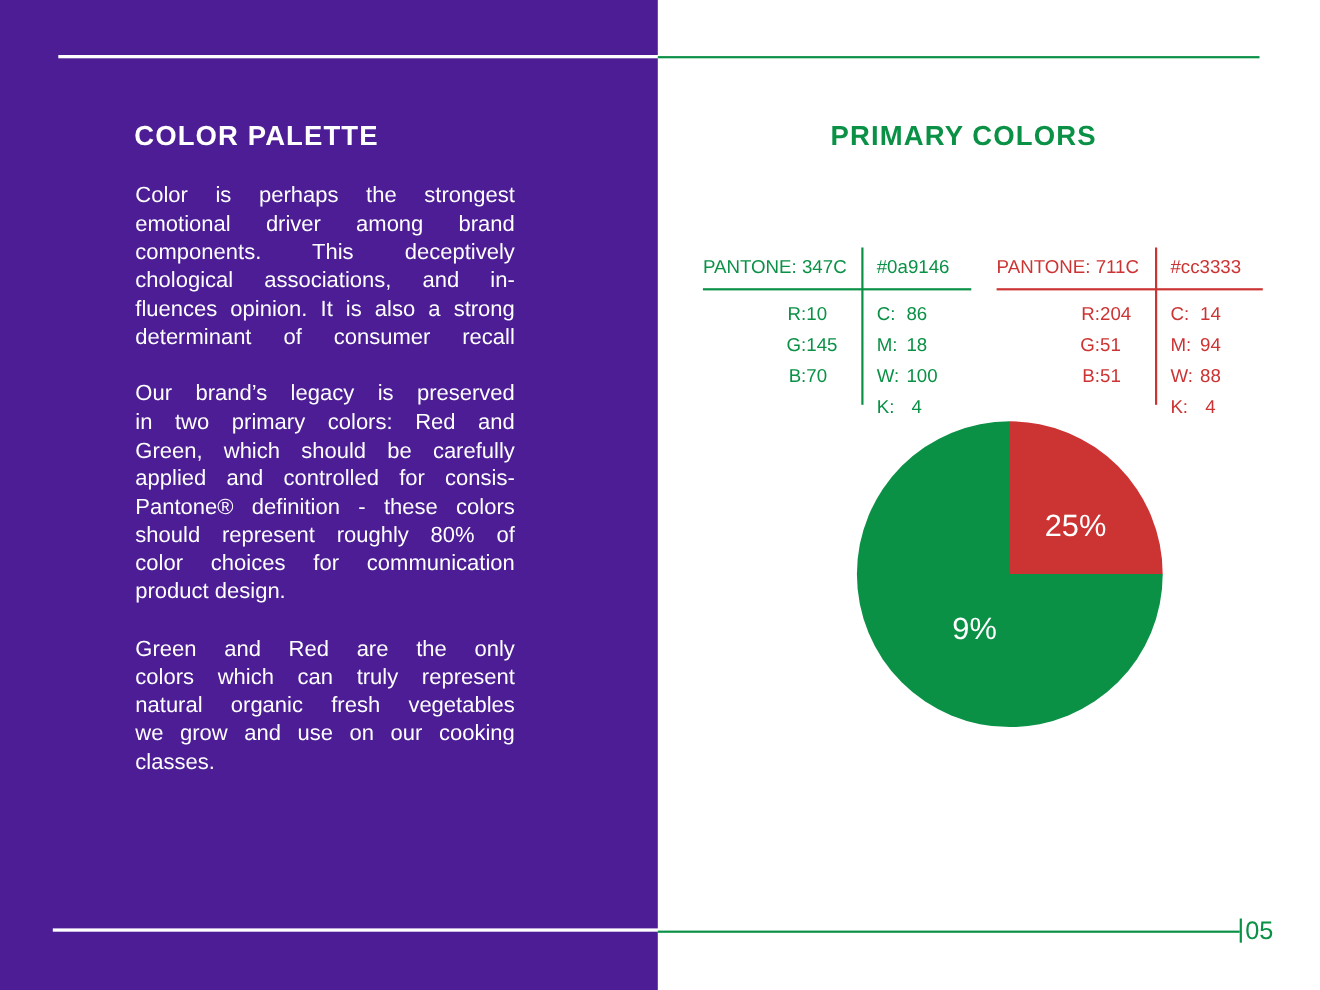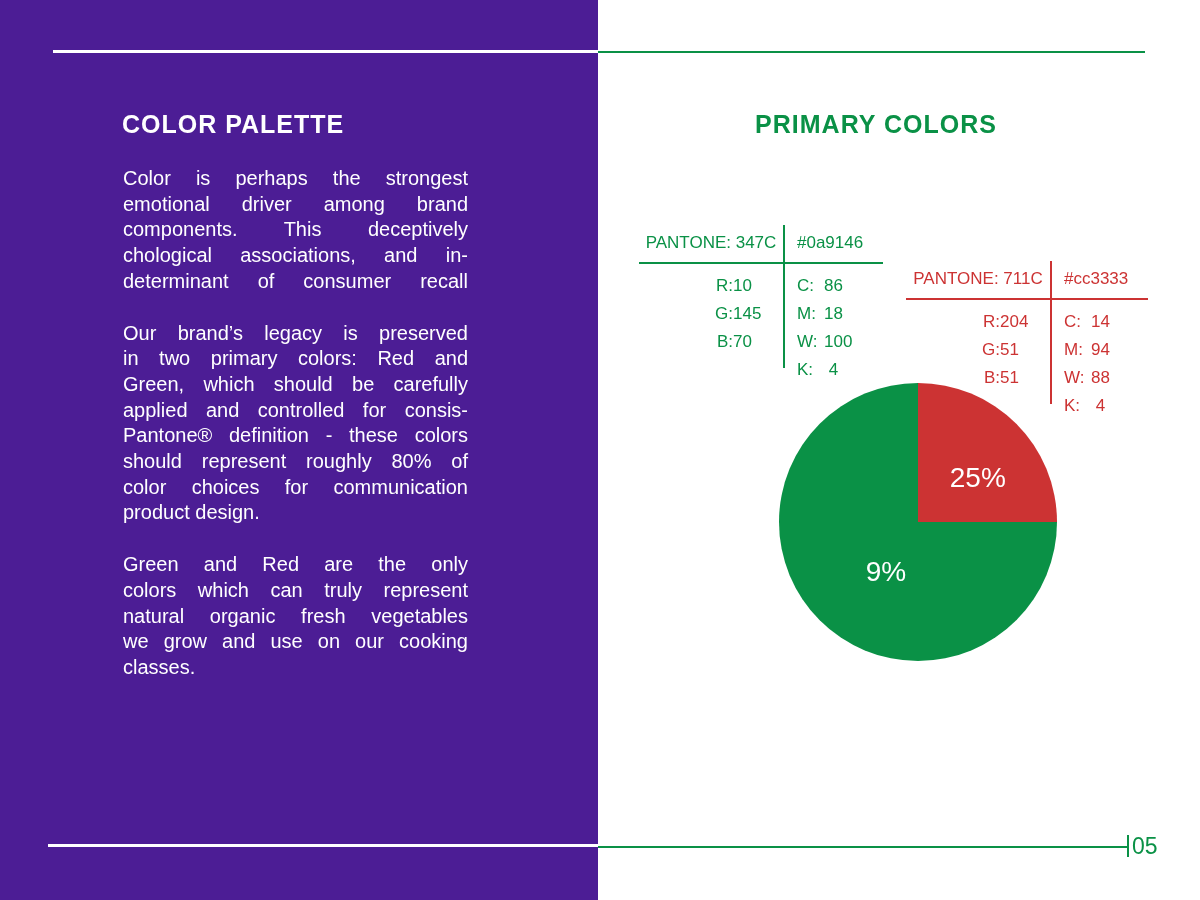--- a/index.html
+++ b/index.html
@@ -28,25 +28,25 @@
   .page-tick { position: absolute; left: 529px; top: 835px; width: 2px; height: 22px; background: #0a9146; }
   .rp-title {
     position: absolute; left: 0; top: 110px; width: 100%; margin: 0; text-align: center;
     font-size: 25px; font-weight: bold; letter-spacing: 1px; color: #0a9146;
   }
   .page-number { position: absolute; left: 534px; top: 833px; font-size: 23px; color: #0a9146; }
 
   
   .swatch { position: absolute; top: 225px; width: 244px; height: 148px; font-size: 17px; }
   .swatch-green { left: 41px;  color: #0a9146; }
-  .swatch-red   { left: 308px; width: 242px; color: #cc3333; margin-top: 36px; }
+  .swatch-red   { left: 308px; width: 242px; color: #cc3333; }
   .spec-vline { position: absolute; left: 144px; top: 0;    width: 2px;  height: 143px; background: currentColor; }
   .spec-hline { position: absolute; left: 0;     top: 37px; width: 100%; height: 2px;   background: currentColor; }
   .spec-h { position: absolute; top: 8px; white-space: pre; }
-  .spec-h-left  { left: 0; width: 144px; text-align: center; }
+  .spec-h-left  { left: 0; width: 144px; }
   .spec-h-right { left: 158px; }
   .spec-col { position: absolute; top: 47px; white-space: pre; }
   .spec-col-rgb  { left: 0; width: 144px; }
   .spec-col-cmyk { left: 158px; }
   .spec-row { line-height: 28px; display: flex; }
   .spec-col-rgb .spec-row { justify-content: flex-end; padding-right: 14px; }
   .spec-col-rgb .spec-val { display: inline-block; width: 36px; text-align: left; }
   .spec-col-cmyk .spec-label { display: inline-block; width: 27px; }
 
   
@@ -65,20 +65,21 @@
 
   <section class="left-panel">
     <div class="rule rule-top-left"></div>
     <h1 class="lp-title">COLOR PALETTE</h1>
     <div class="lp-text">
       <div class="para">
           <div class="pline">Color is perhaps the strongest</div>
           <div class="pline">emotional driver among brand</div>
           <div class="pline">components. This deceptively</div>
           <div class="pline">chological associations, and in-</div>
+          <div class="pline">fluences opinion. It is also a strong</div>
           <div class="pline">determinant of consumer recall</div>
         </div>
       <div class="para">
           <div class="pline">Our brand’s legacy is preserved</div>
           <div class="pline">in two primary colors: Red and</div>
           <div class="pline">Green, which should be carefully</div>
           <div class="pline">applied and controlled for consis-</div>
           <div class="pline">Pantone® definition - these colors</div>
           <div class="pline">should represent roughly 80% of</div>
           <div class="pline">color choices for communication</div>

